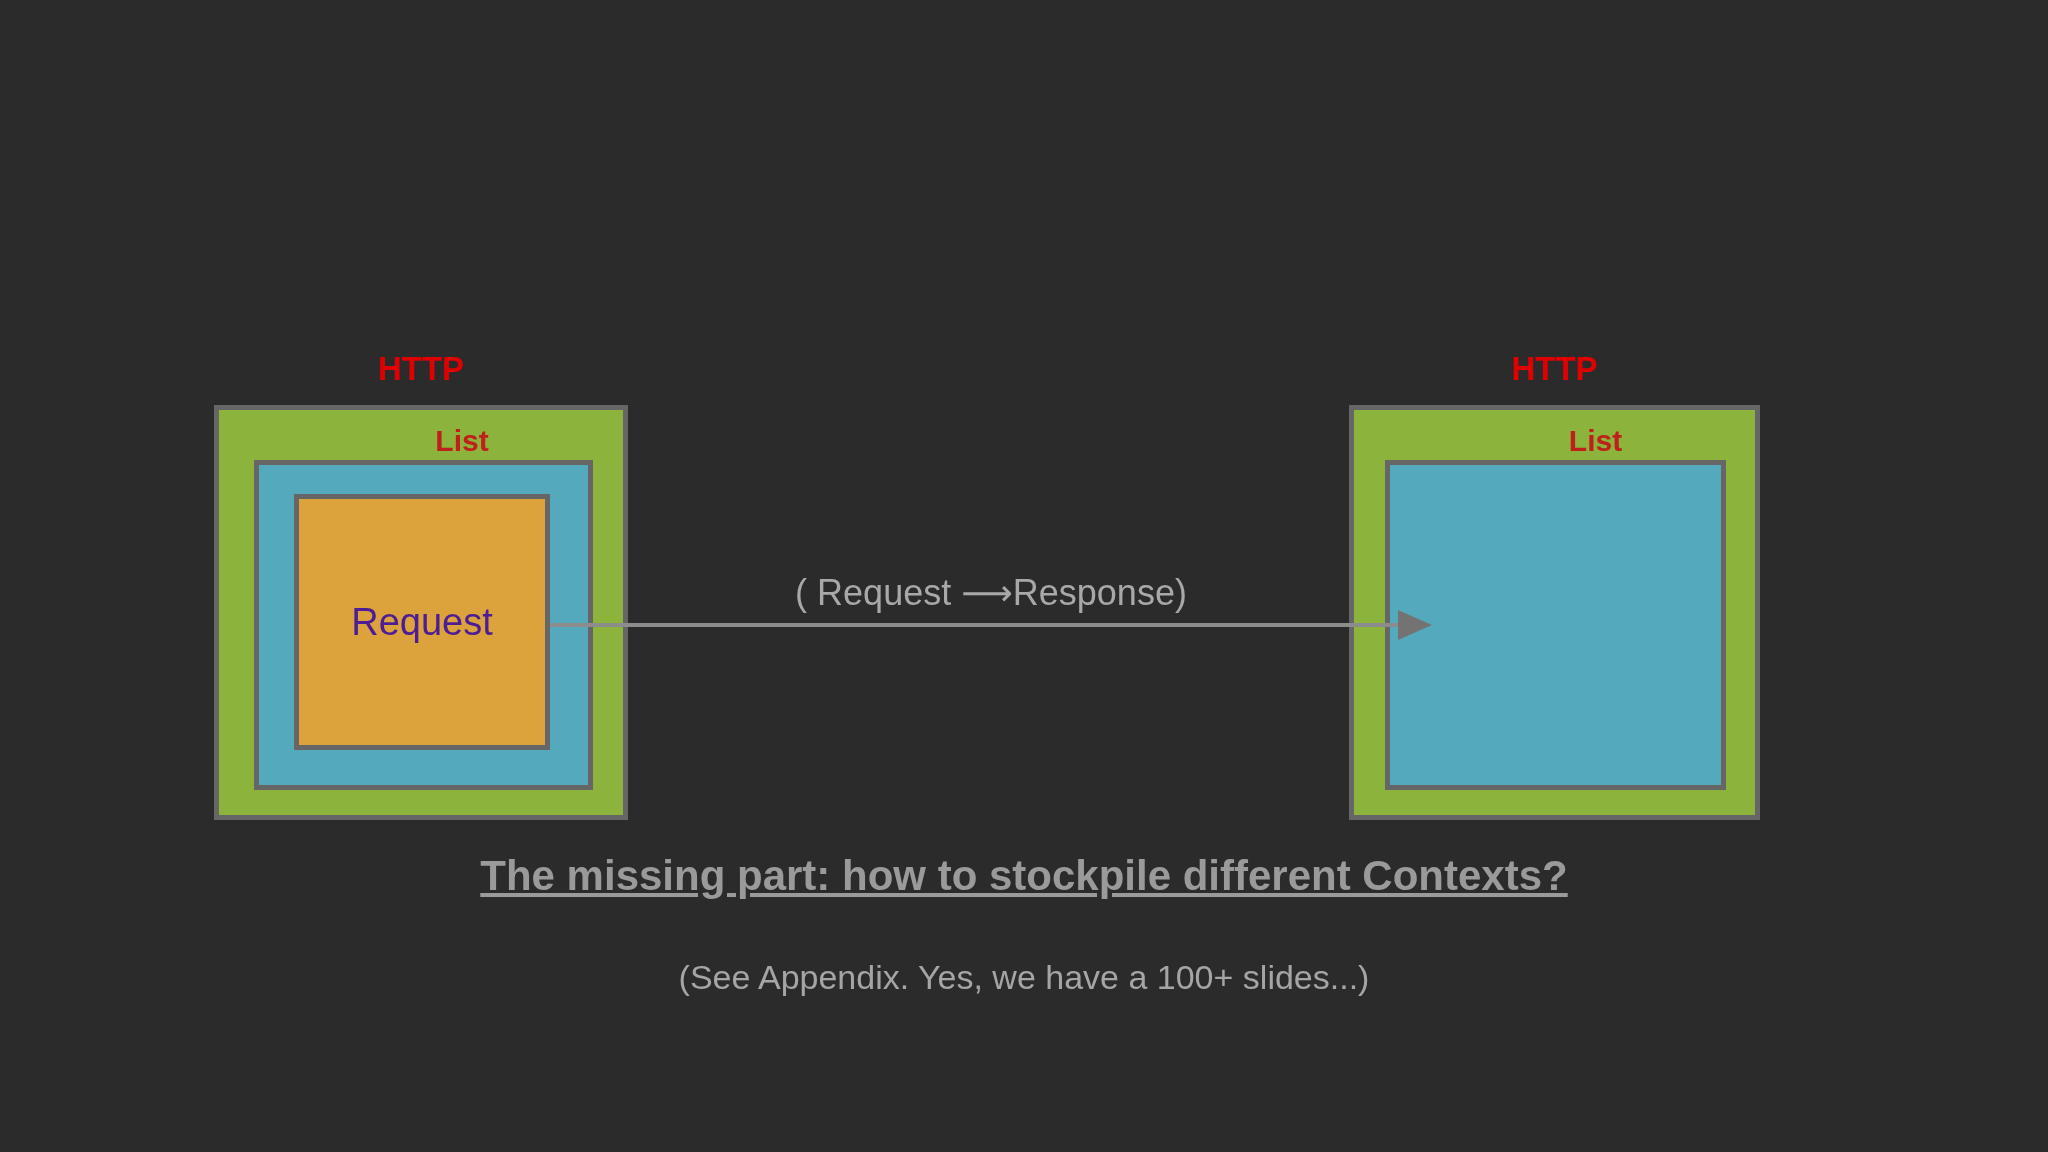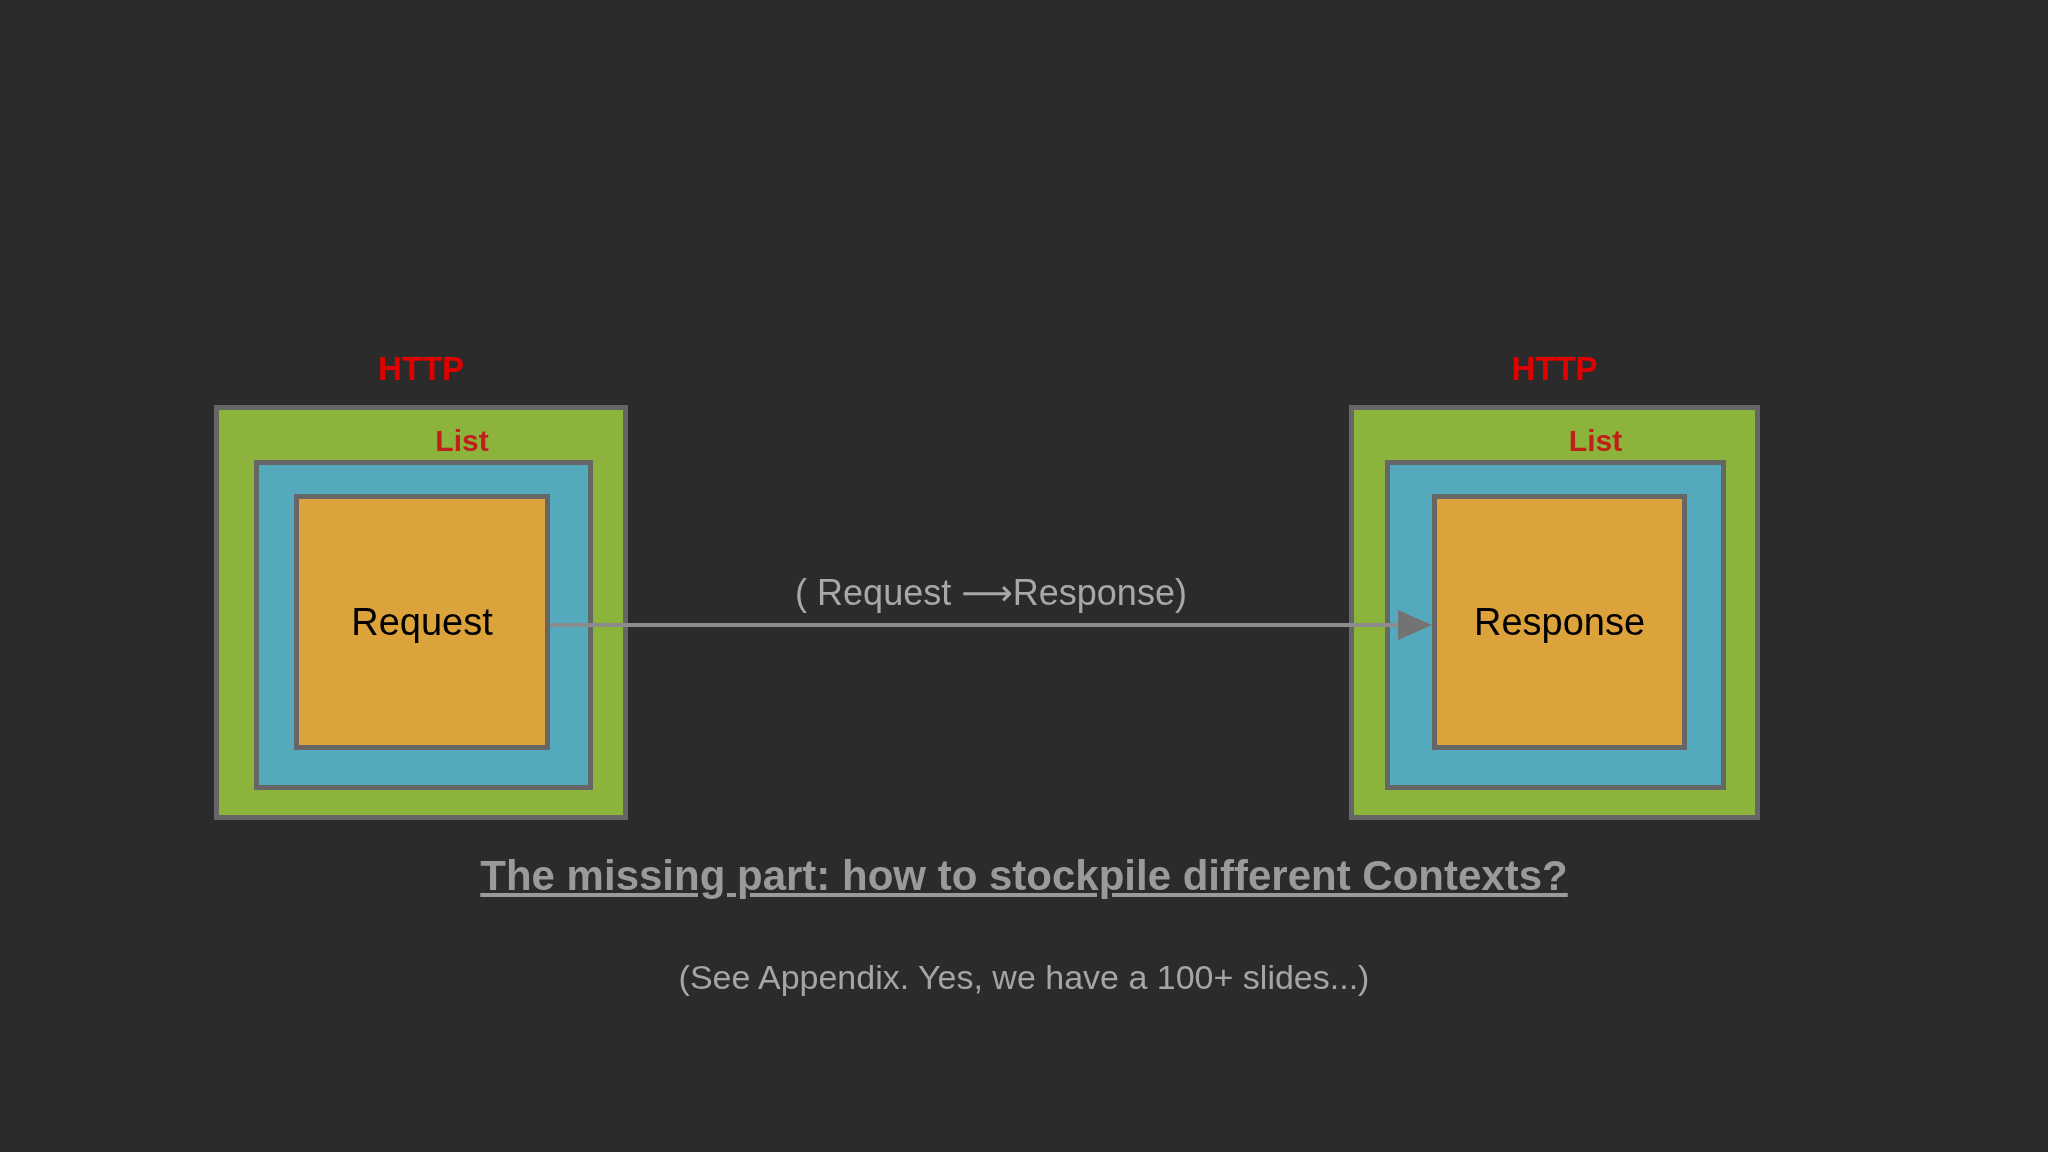--- a/index.html
+++ b/index.html
@@ -57,21 +57,21 @@
     display: flex;
     align-items: center;
     justify-content: center;
   }
   .ctx-group.right .layer-inner {
     left: 83px; top: 89px;
     width: 255px; height: 256px;
   }
   .inner-label {
     font-size: 38px;
-    color: #000000;
+    color: #4c1d95;
     line-height: 1;
     white-space: nowrap;
   }
 
   
   .http-label {
     position: absolute;
     top: 352px;
     width: 414px;
     text-align: center;
@@ -160,23 +160,20 @@
     </div>
   </div>
 
   <div class="http-label right">HTTP</div>
 
   <div class="ctx-group right">
     <div class="layer layer-outer">
       <div class="list-label">List</div>
     </div>
     <div class="layer layer-mid"></div>
-    <div class="layer layer-inner">
-      <span class="inner-label">Response</span>
-    </div>
   </div>
 
   <svg id="connector" viewBox="0 0 2048 1152" xmlns="http://www.w3.org/2000/svg">
     <line x1="550" y1="625" x2="1415" y2="625" stroke="#8c8c8c" stroke-width="4"></line>
     <polygon points="1432,625 1398,610 1398,640" fill="#737373"></polygon>
   </svg>
 
   <div class="edge-label">( Request ⟶Response)</div>
 
   <div class="caption-main">The missing part: how to stockpile different Contexts?</div>

